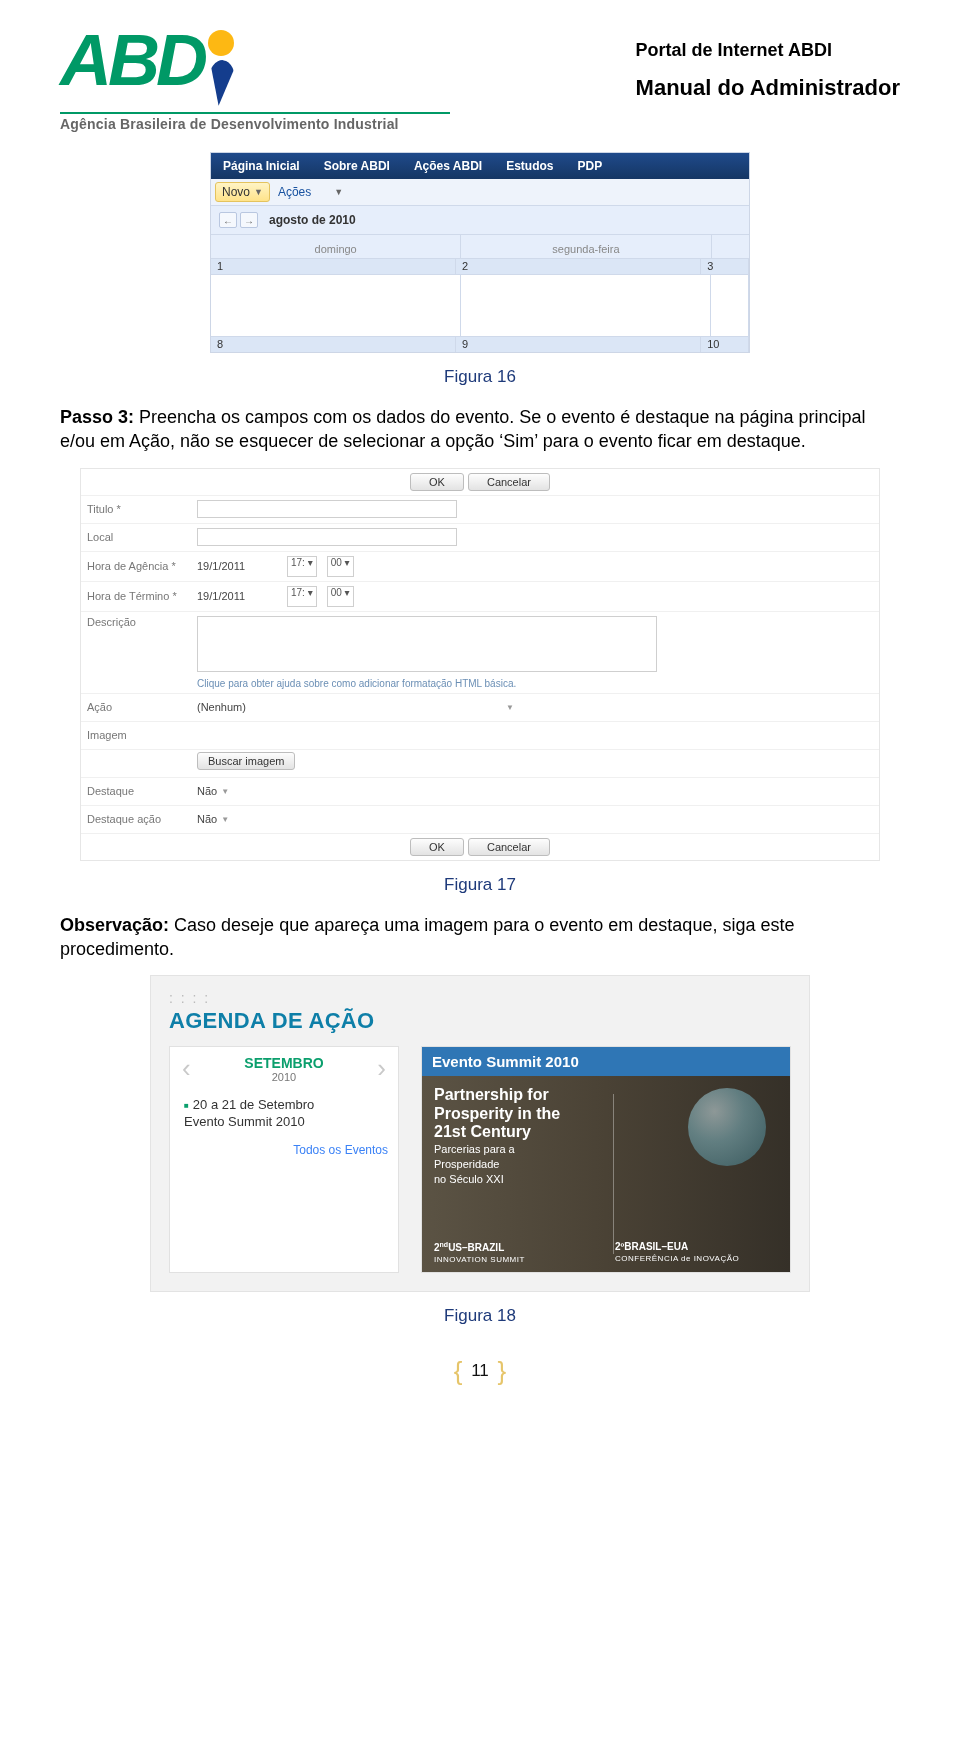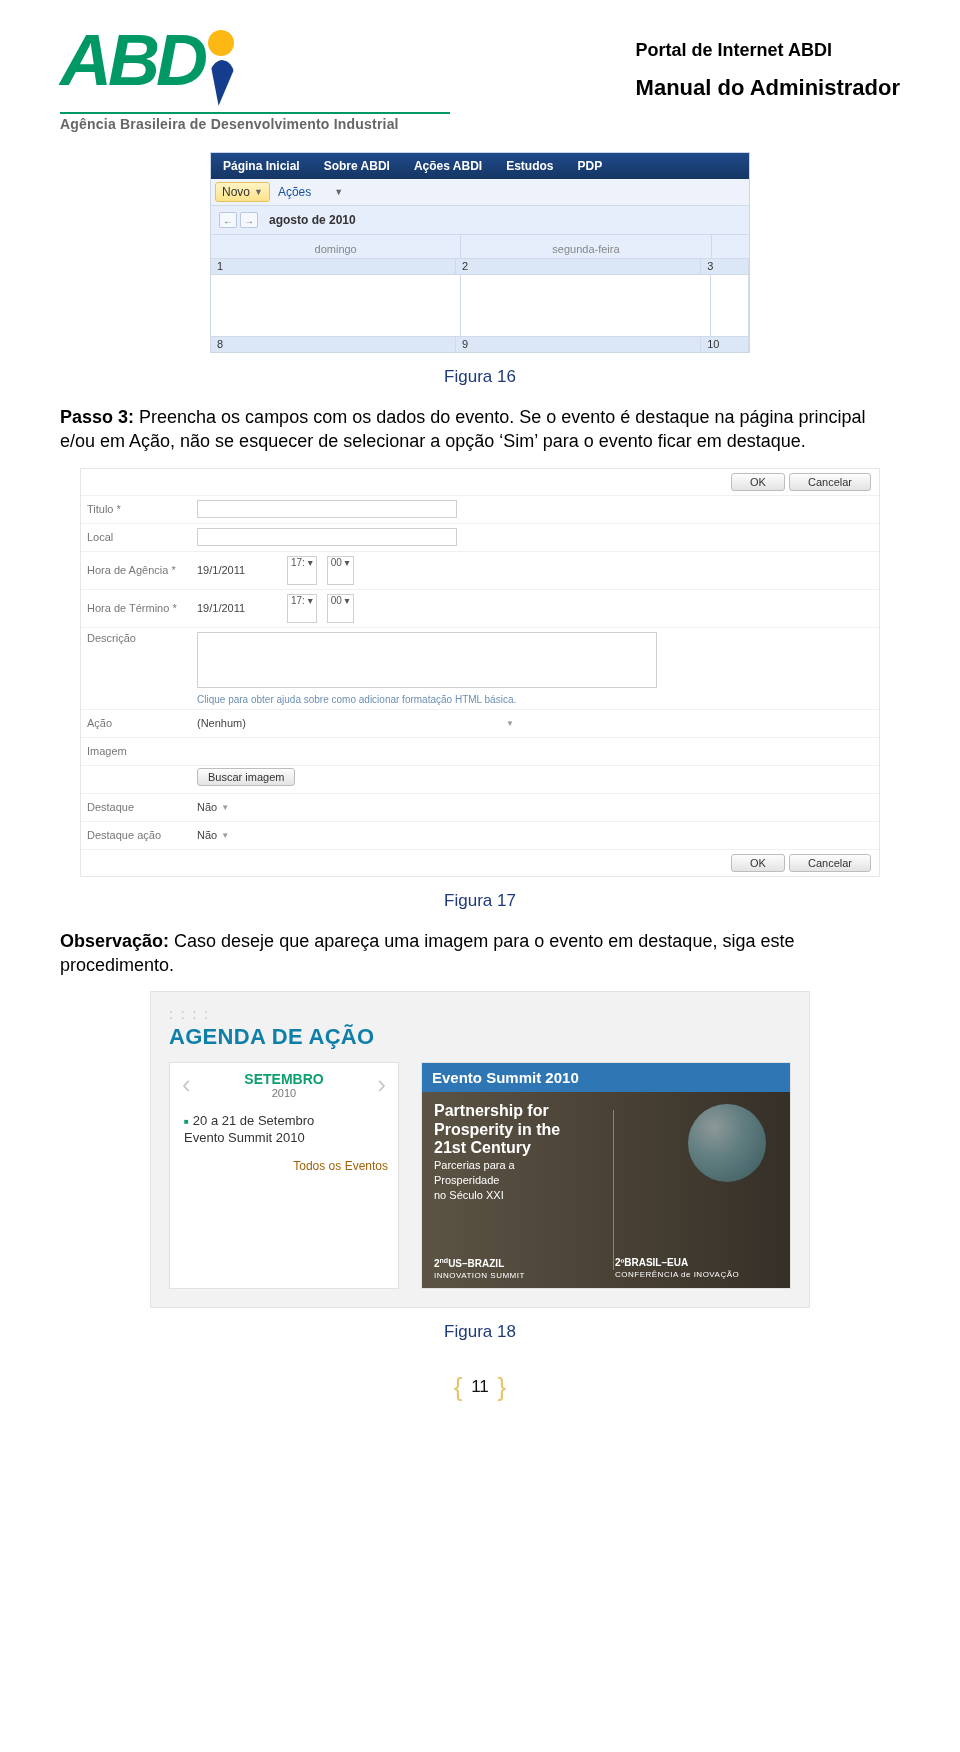--- a/index.html
+++ b/index.html
@@ -121,54 +121,54 @@
   
   .shot2 {
     width: 800px;
     margin: 0 auto;
     background: #fff;
     border: 1px solid #e6e6e6;
     font-size: 11px;
     color: #555;
   }
   .shot2 .okrow {
-    display: flex; justify-content: flex-end; gap: 4px;
+    display: flex; justify-content: center; gap: 4px;
     padding: 4px 8px;
   }
   .gray-btn {
     background: linear-gradient(#fdfdfd, #e3e3e3);
     border: 1px solid #bdbdbd;
     border-radius: 3px;
     padding: 2px 18px;
     font-size: 11px;
     color: #333;
   }
   .frow { display: flex; align-items: center; border-top: 1px solid #f0f0f0; padding: 4px 6px; min-height: 28px; }
   .frow .lbl { width: 110px; color: #777; font-size: 11px; }
   .frow input[type=text] { flex: 1; max-width: 260px; border: 1px solid #cfcfcf; height: 18px; padding: 0 3px; font-size: 11px; }
   .frow .date { width: 80px; color: #444; font-size: 11px; }
-  .frow .time-sel { border: 1px solid #cfcfcf; font-size: 10px; padding: 0 3px; height: 29px; background: #fff; margin-left: 10px; }
+  .frow .time-sel { border: 1px solid #cfcfcf; font-size: 10px; padding: 0 3px; height: 21px; background: #fff; margin-left: 10px; }
   .frow textarea { flex: 1; max-width: 460px; border: 1px solid #cfcfcf; height: 56px; font-size: 11px; resize: none; }
   .helper { font-size: 10px; color: #6b8fb5; padding: 2px 0 4px 116px; }
   .sel-plain { color: #444; font-size: 11px; display: inline-flex; align-items: center; }
   .sel-plain .tri { font-size: 8px; color: #999; margin-left: 4px; }
 
   
   .shot3-wrap { width: 660px; margin: 10px auto 0; background: #f2f2f2; border: 1px solid #e3e3e3; padding: 14px 18px 18px; }
   .agenda-dots { color: #bbb; font-size: 14px; letter-spacing: 2px; }
   .agenda-title { color: #0e7fa8; font-weight: bold; font-size: 22px; margin: 2px 0 12px; letter-spacing: 0.3px; }
   .agenda-row { display: flex; gap: 22px; }
   .agenda-left { width: 230px; background: #fff; border: 1px solid #e1e1e1; padding: 0; font-size: 13px; }
   .agenda-month-head { display: flex; align-items: center; padding: 8px 12px 2px; }
   .agenda-arrow { color: #c9c9c9; font-size: 26px; line-height: 0.6; }
   .agenda-month { flex:1; text-align:center; color:#0b9f6d; font-weight:bold; font-size:14px; }
   .agenda-year { text-align: center; color: #777; font-size: 11px; }
   .agenda-item { padding: 12px 14px 6px; font-size: 13px; color: #333; line-height: 1.3; }
   .agenda-item .sq { color:#0b9f6d; margin-right:4px; font-size:8px; vertical-align: middle; }
-  .agenda-todos { text-align: right; padding: 6px 10px 10px; color: #a16207; font-size: 12px; }
+  .agenda-todos { text-align: right; padding: 6px 10px 10px; color: #3b82f6; font-size: 12px; }
   .agenda-right { flex: 1; border: 1px solid #e1e1e1; background:#f8f8f8; }
   .agenda-right-head { background: #2f76b5; color: #fff; font-weight: bold; padding: 6px 10px; font-size: 15px; }
   .hero { position: relative; height: 196px; background: linear-gradient(90deg, #5b5344 0%, #4a4235 50%, #353028 100%); color:#fff; padding: 10px 12px; overflow:hidden; }
   .hero .big { font-weight: bold; font-size: 16px; line-height: 1.15; }
   .hero .small { font-size: 11px; line-height: 1.15; margin-top: 2px; }
   .hero .divider { position:absolute; top:18px; bottom:18px; left: 52%; width:1px; background: rgba(255,255,255,0.35); }
   .hero .globe {
     position:absolute; right: 24px; top: 12px;
     width: 78px; height: 78px; border-radius: 50%;
     background: radial-gradient(circle at 34% 30%, #cfe7ee 0%, #7fb8c5 40%, #3c7a89 100%);

